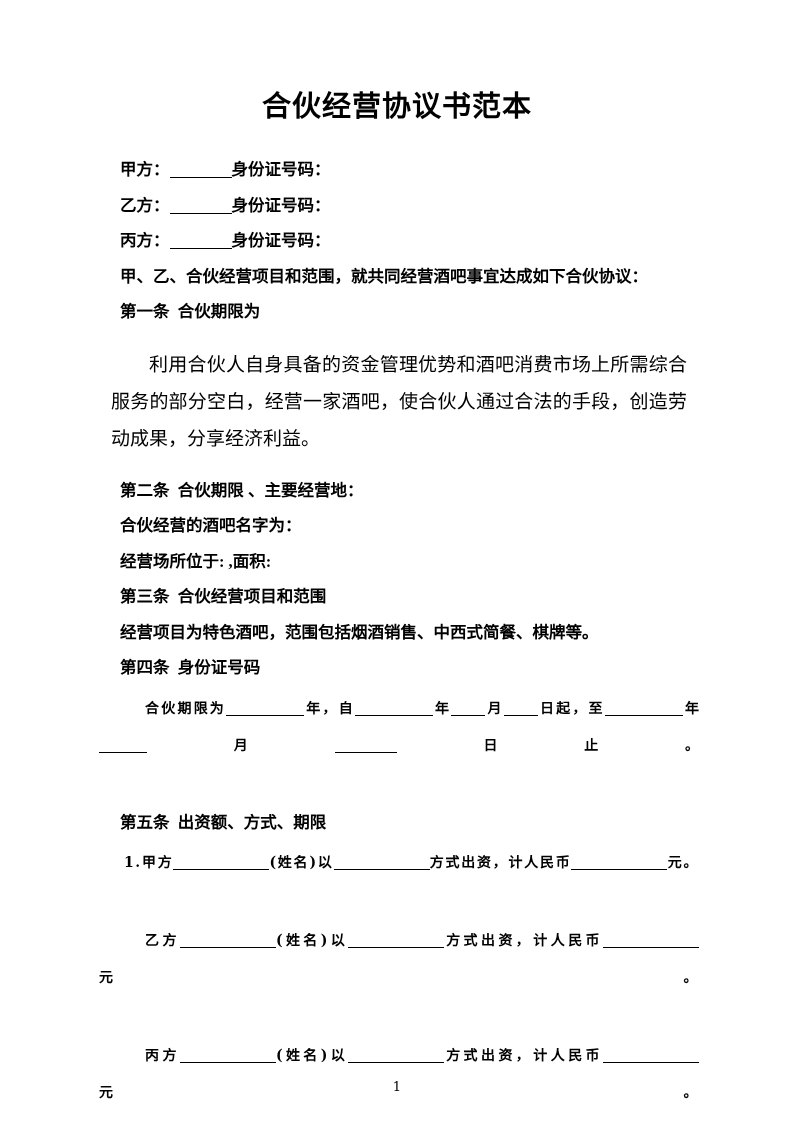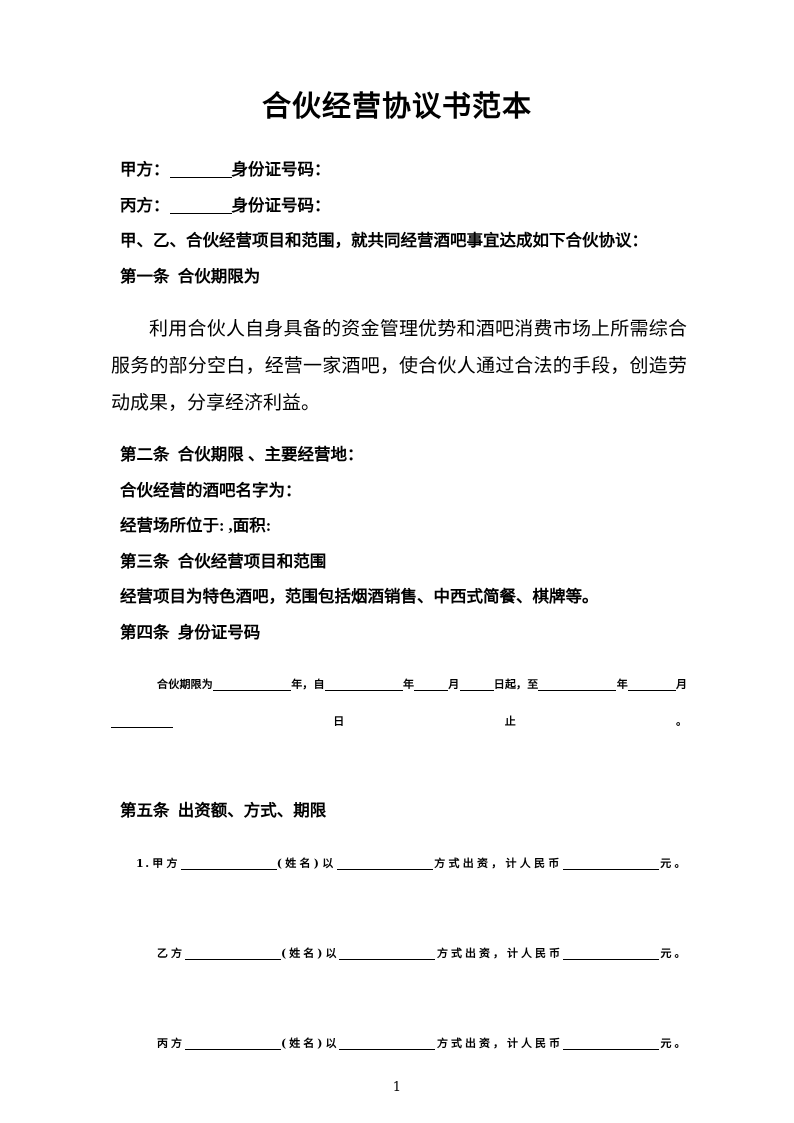--- a/index.html
+++ b/index.html
@@ -62,26 +62,26 @@
     text-align: justify;
     text-justify: inter-character;
     text-indent: 38px;
     font-weight: 400;
     font-family: "DejaVu Serif", "Liberation Serif", serif;
     margin: 16px;
   }
 
   
   .fill {
-    font-size: 11px;
+    font-size: 14px;
     line-height: 37px;
     font-weight: 700;
     text-align: justify;
     text-justify: inter-character;
-    margin: 16px;
+    margin: 4px;
     font-family: "DejaVu Serif", "Liberation Serif", serif;
   }
   .fill::after {
     content: "";
     display: inline-block;
     width: 100%;
   }
   .fill.ind1 { text-indent: 25px; }
   .fill.ind2 { text-indent: 46px; }
 
@@ -119,20 +119,21 @@
 <body>
 
 <div class="page">
 
   <div class="doc-title">合伙经营协议书范本</div>
 
   <div class="body-area">
 
     <div class="line indent"><span>甲方：</span><span class="blank b-l"></span><span>身份证号码：</span></div>
 
+    <div class="line indent"><span>乙方：</span><span class="blank b-l"></span><span>身份证号码：</span></div>
 
     <div class="line indent"><span>丙方：</span><span class="blank b-l"></span><span>身份证号码：</span></div>
 
     <div class="line indent">甲、乙、合伙经营项目和范围，就共同经营酒吧事宜达成如下合伙协议：</div>
 
     <div class="line indent">第一条  合伙期限为</div>
     <p class="para">利用合伙人自身具备的资金管理优势和酒吧消费市场上所需综合服务的部分空白，经营一家酒吧，使合伙人通过合法的手段，创造劳动成果，分享经济利益。</p>
 
     <div class="line indent">第二条  合伙期限 、主要经营地：</div>
     <div class="line indent">合伙经营的酒吧名字为：</div>

